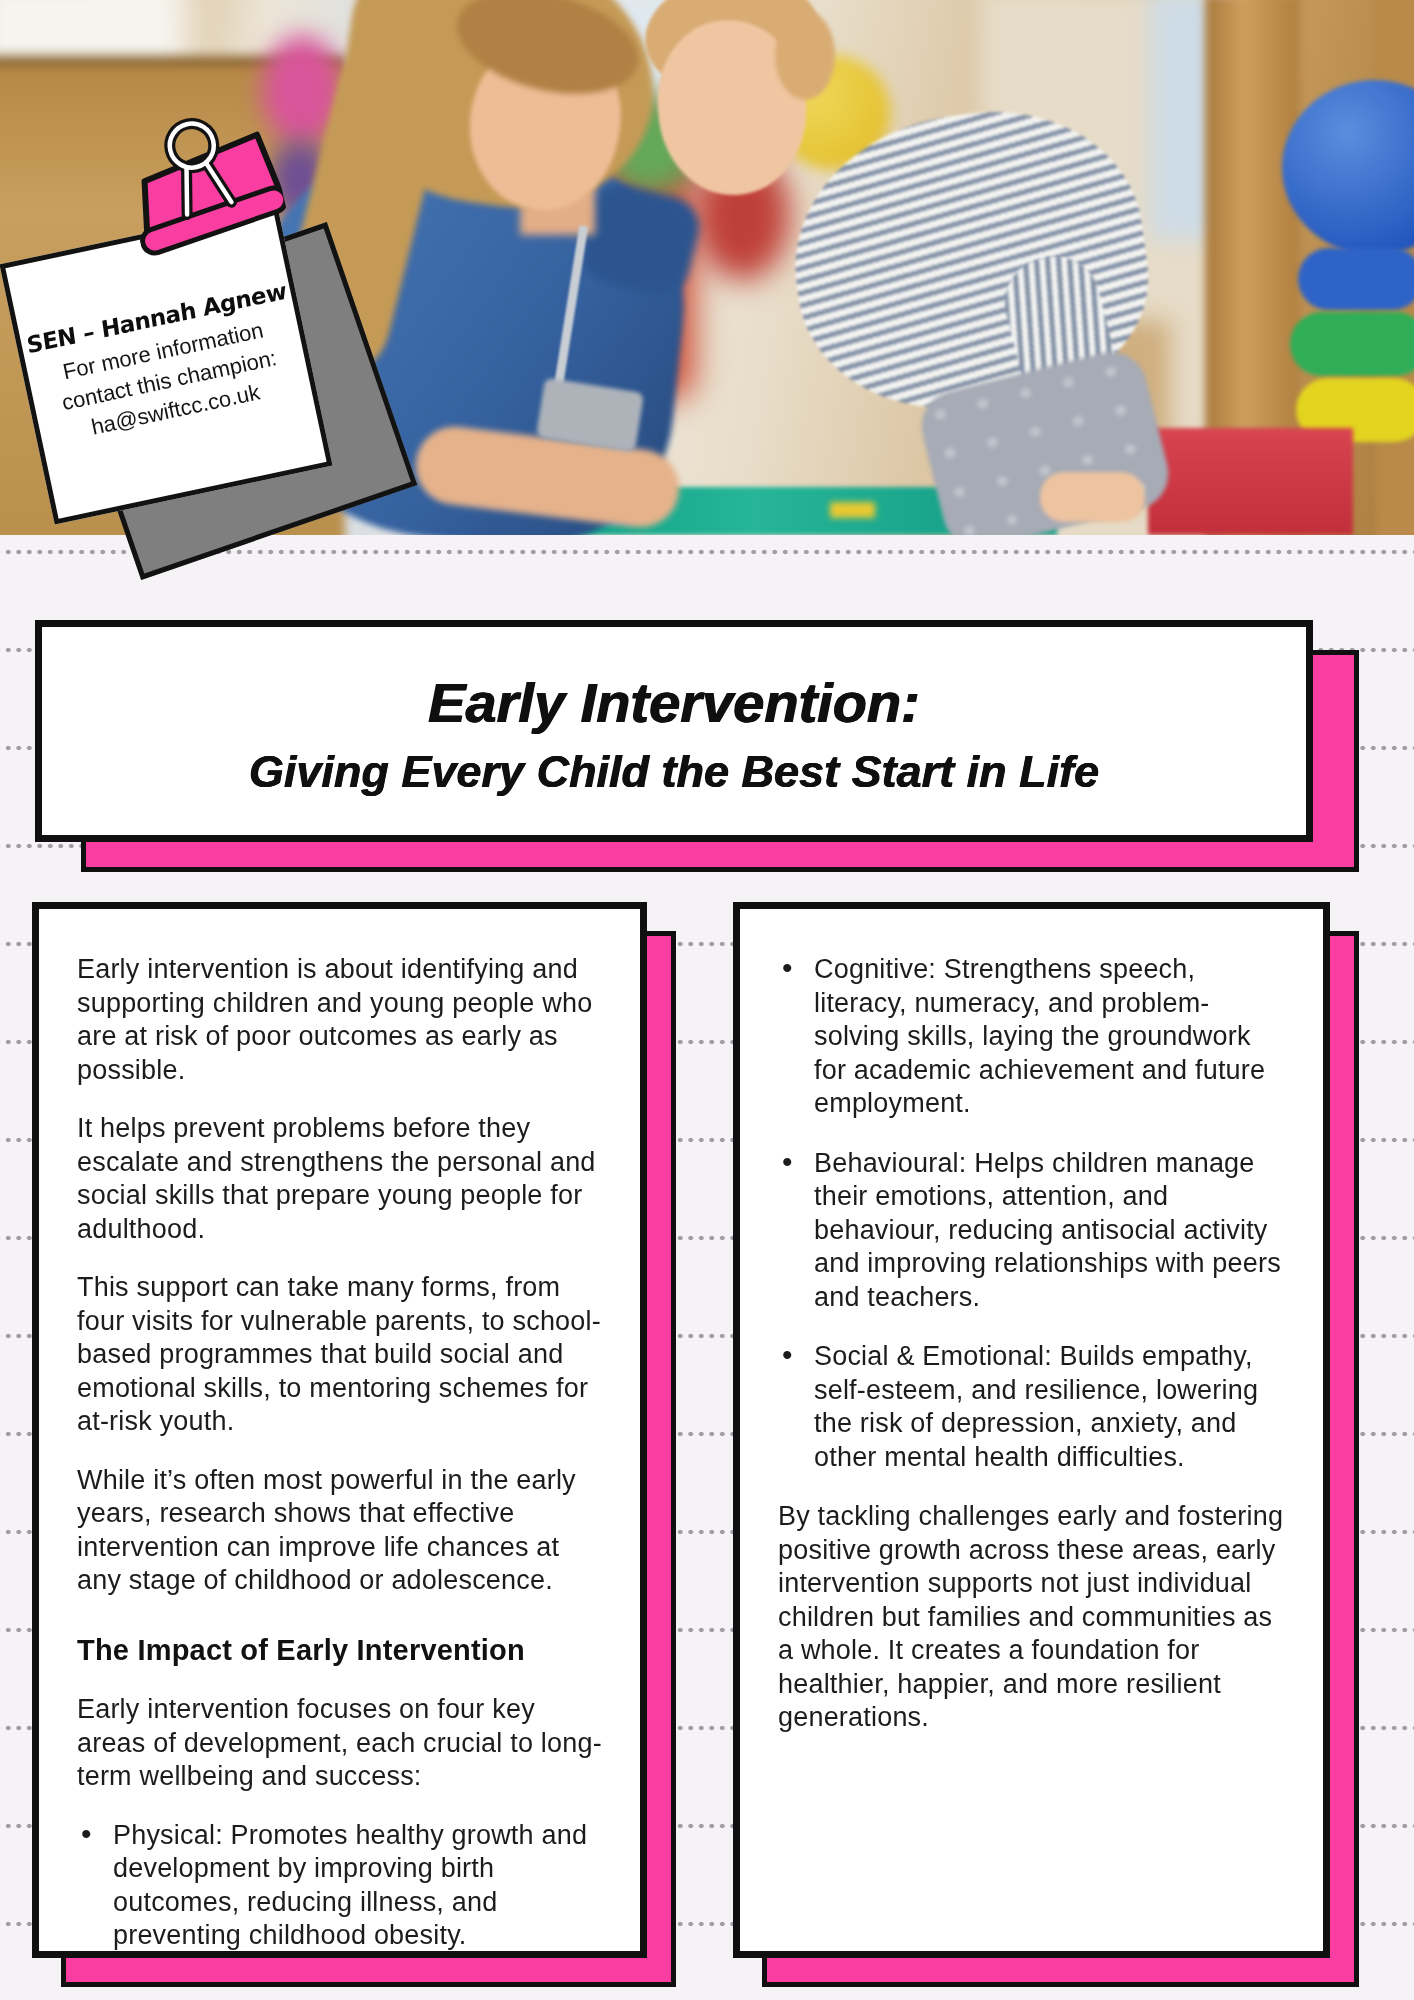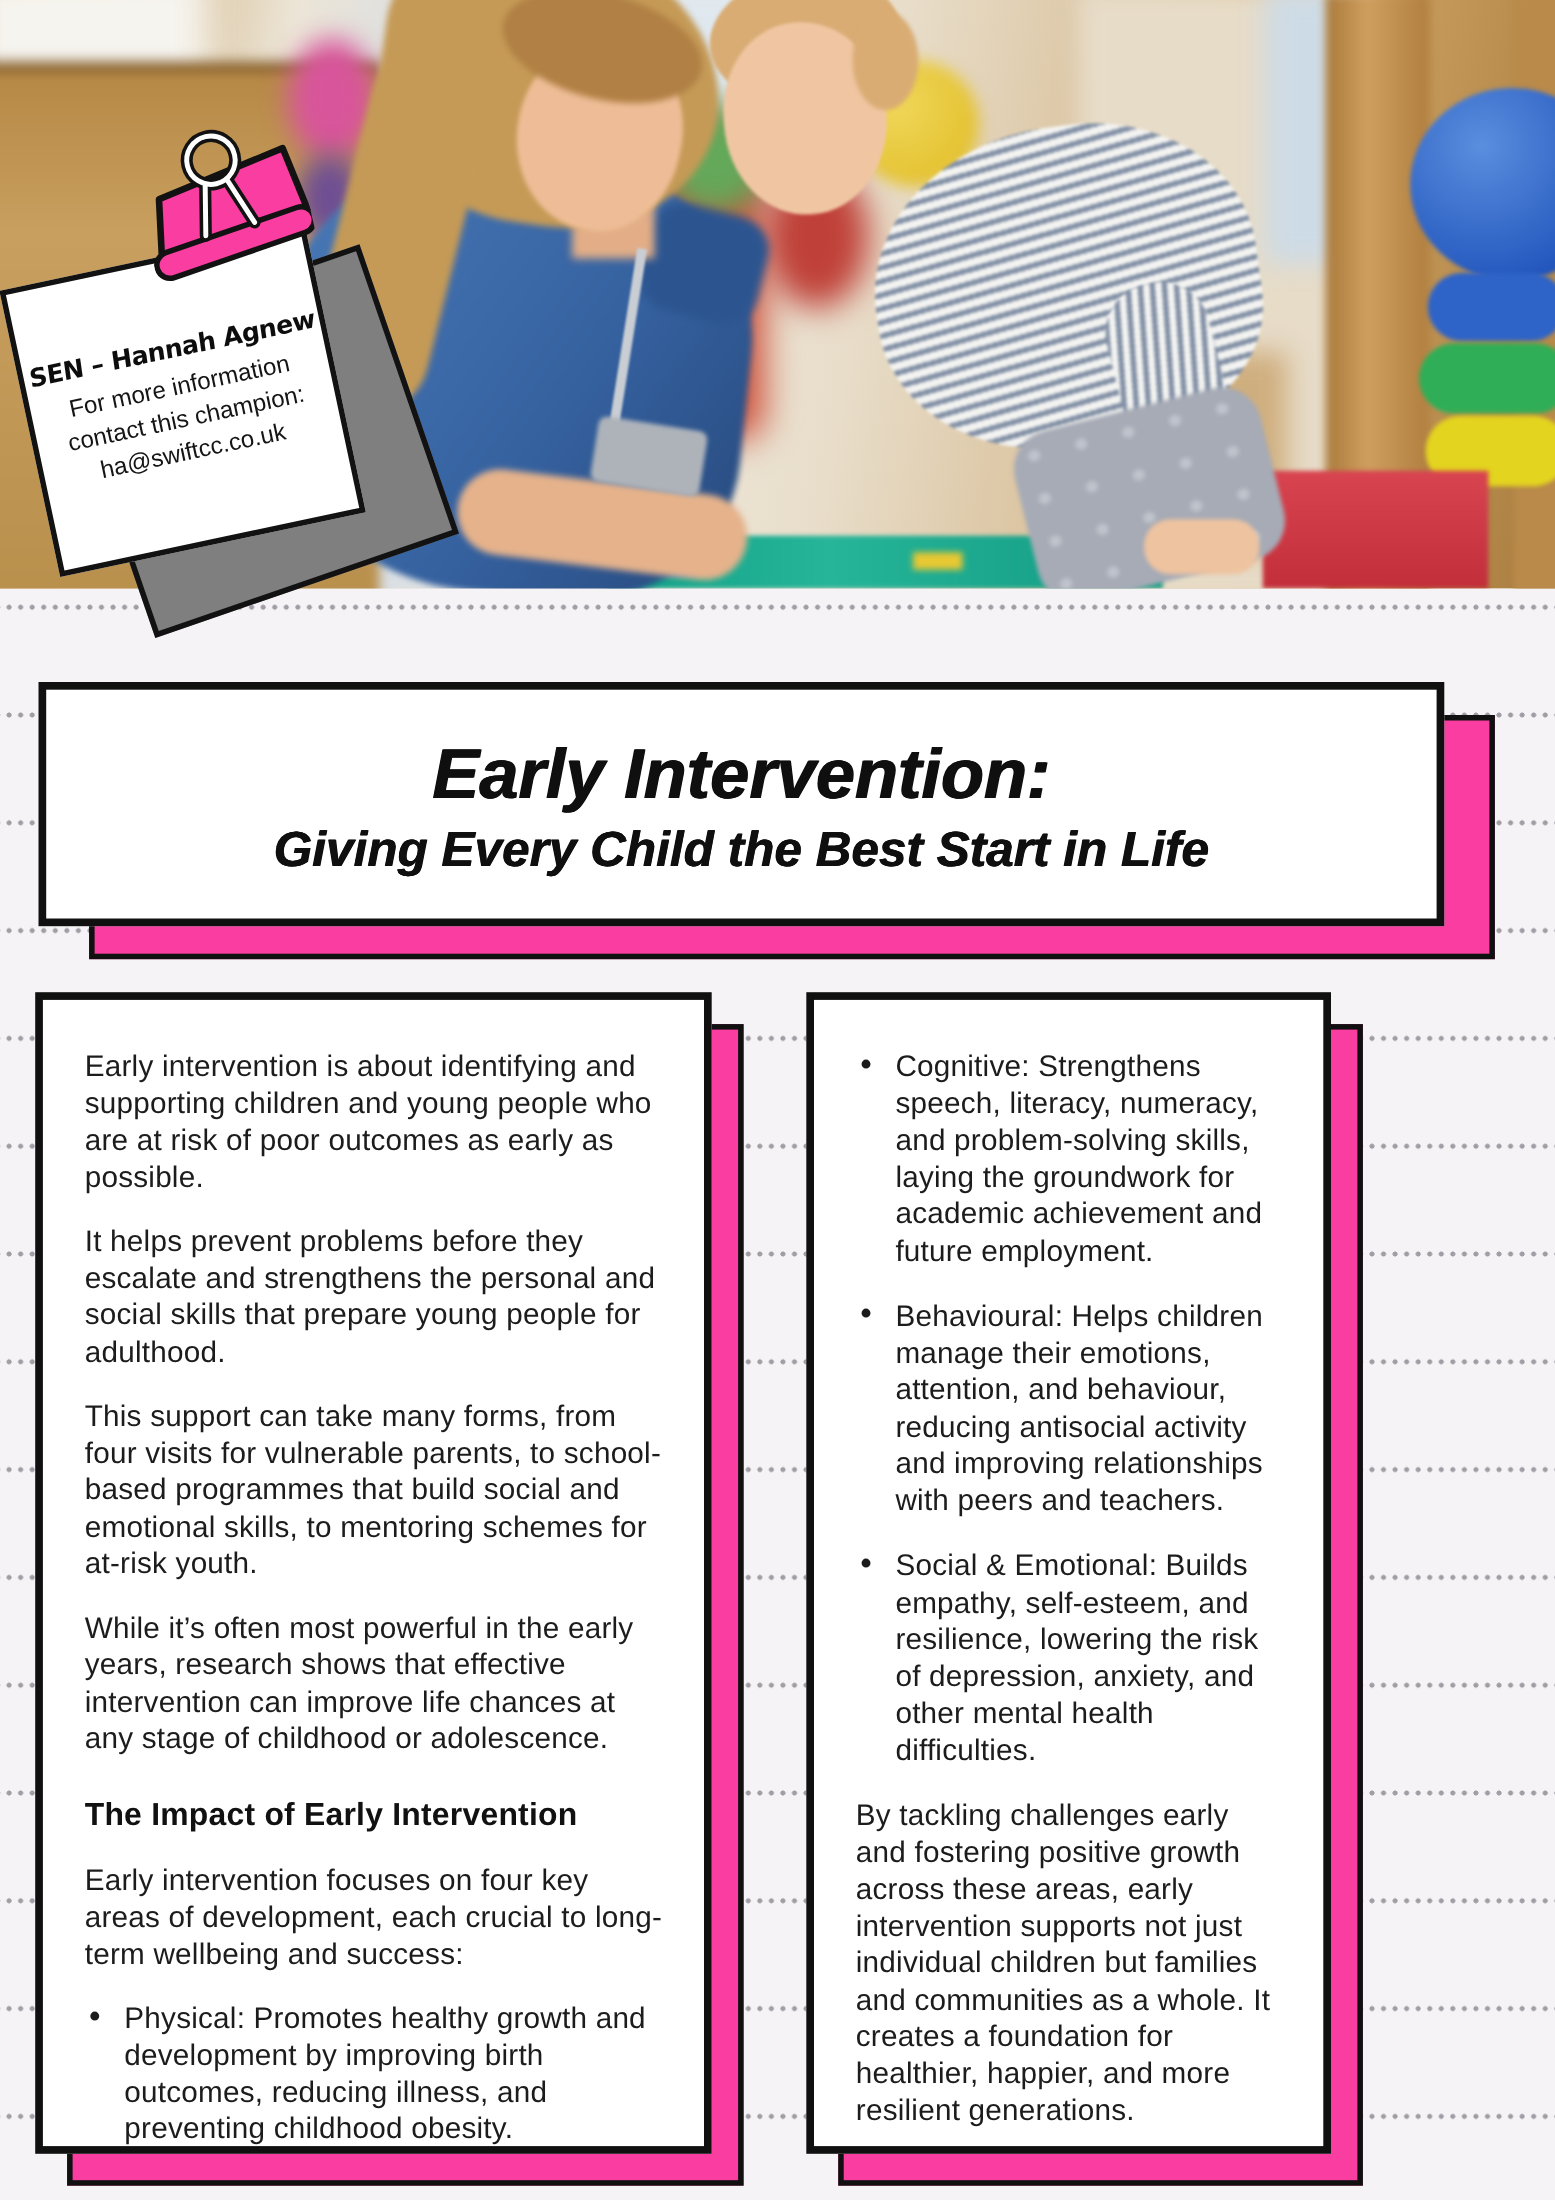--- a/index.html
+++ b/index.html
@@ -80,27 +80,27 @@
 
   
   .card{position:absolute;z-index:2;}
   .card .shadow{position:absolute;inset:0;background:#fa3da0;border:5px solid #101010;
                 transform:translate(29px,29px);}
   .card .face{position:absolute;inset:0;background:#ffffff;border:7px solid #101010;
               box-sizing:border-box;overflow:hidden;}
   .title-card{left:35px;top:620px;width:1278px;height:222px;}
   .title-card .shadow{transform:translate(46px,30px);}
   .title-card .face{display:flex;flex-direction:column;justify-content:center;align-items:center;text-align:center;}
-  .title-h1{font-size:64px;line-height:82px;font-weight:bold;font-style:italic;color:#0f0f0f;
+  .title-h1{font-size:56px;line-height:82px;font-weight:bold;font-style:italic;color:#0f0f0f;
             text-shadow:0.6px 0 0 #0f0f0f,-0.6px 0 0 #0f0f0f;text-align:center;}
   .title-h2{font-size:45px;line-height:56px;font-weight:bold;font-style:italic;color:#0f0f0f;
             text-shadow:0.4px 0 0 #0f0f0f,-0.4px 0 0 #0f0f0f;}
 
   .left-card{left:32px;top:902px;width:615px;height:1056px;}
-  .right-card{left:733px;top:902px;width:477px;height:1056px;}
+  .right-card{left:733px;top:902px;width:597px;height:1056px;}
   .card .face.body{padding:44px 36px 20px 38px;font-size:27px;line-height:33.5px;letter-spacing:0.2px;}
   .face.body p{margin:0 0 25px 0;}
   .sec-head{font-size:29px;font-weight:bold;margin:36px 0 26px 0;color:#111;}
   ul.blist{list-style:none;margin:0;padding:0;}
   ul.blist li{position:relative;padding-left:36px;margin-bottom:26px;}
   ul.blist li::before{content:"•";position:absolute;left:4px;top:-2px;font-size:30px;}
 </style>
 </head>
 <body>
 

